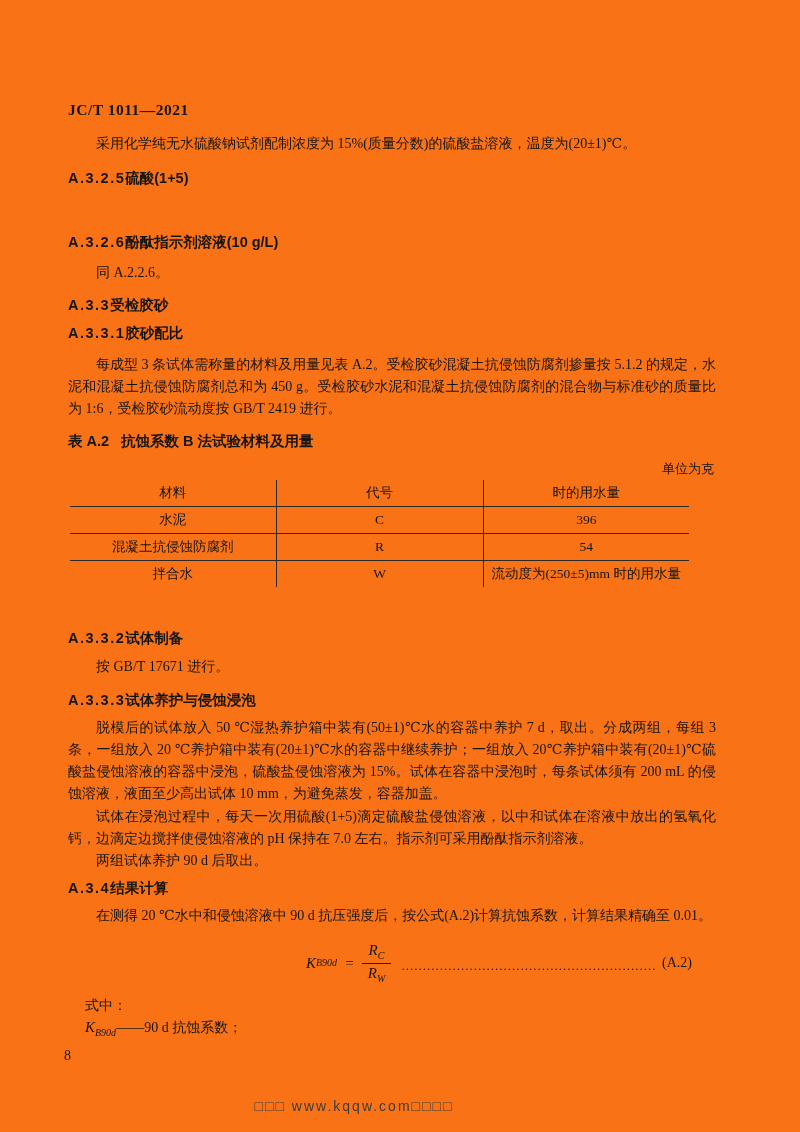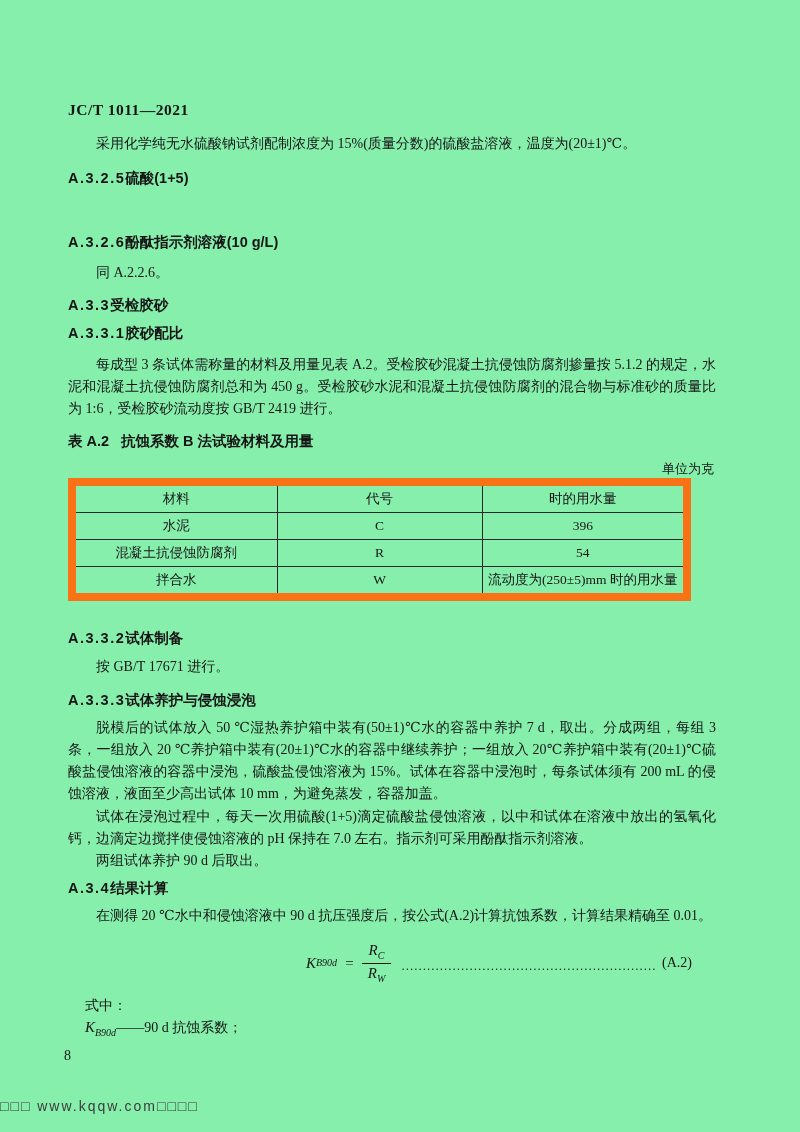--- a/index.html
+++ b/index.html
@@ -1,50 +1,50 @@
 <!DOCTYPE html>
 <html><head>
 <meta charset="utf-8">
 <style>
   html,body{margin:0;padding:0;background:#e8e8e8;}
   .page{
     position:relative;
     width:800px;height:1132px;
     margin:0 auto;
-    background:#86efac;
+    background:#f97316;
     font-family:"Liberation Serif","DejaVu Serif",serif;
     color:#151515;
     overflow:hidden;
   }
   .blk{position:absolute;left:68px;width:648px;font-size:14px;line-height:22px;}
   .doc-header{font-weight:bold;font-size:15.5px;font-family:"Liberation Serif","DejaVu Serif",serif;letter-spacing:.5px;}
   .heading{font-family:"Liberation Sans","DejaVu Sans",sans-serif;font-weight:bold;font-size:14.5px;}
   .heading .num{letter-spacing:1.5px;}
   .para{text-align:justify;}
   .indent{text-indent:2em;}
   .caption{font-family:"Liberation Sans","DejaVu Sans",sans-serif;font-weight:bold;font-size:14.5px;}
   .caption .cap-num{margin-right:12px;}
   .unit-note{text-align:right;font-size:13px;width:646px;}
-  table.mat{border-collapse:collapse;width:623px;table-layout:fixed;border:8px solid #f97316;}
+  table.mat{border-collapse:collapse;width:623px;table-layout:fixed;border:2px solid #f97316;}
   table.mat th,table.mat td{
     border:1px solid #2a2a2a;height:26px;text-align:center;vertical-align:middle;
     font-size:13.5px;font-weight:normal;padding:0 4px;white-space:nowrap;overflow:hidden;
   }
   .formula-row{display:flex;align-items:center;padding-left:238px;padding-right:24px;box-sizing:border-box;}
   .f-var{font-style:italic;font-size:15px;}
   .f-sub{font-style:italic;font-size:10px;vertical-align:-4px;}
   .f-eq{margin:0 8px;font-size:15px;}
   .frac{display:inline-block;text-align:center;vertical-align:middle;line-height:1.15;}
   .frac .fr-num{display:block;border-bottom:1.2px solid #151515;padding:0 7px 1px;}
   .frac .fr-den{display:block;padding-top:1px;}
   .f-dots{flex:1;overflow:hidden;white-space:nowrap;font-size:13px;letter-spacing:1px;margin:6px 6px 0 10px;color:#222;}
   .f-label{font-size:14px;}
   .where-line{padding-left:17px;}
   .pageno{font-size:14px;}
-  .footer{position:absolute;left:0;top:1098px;width:708px;text-align:left;
+  .footer{position:absolute;left:0;top:1098px;width:708px;text-align:center;
     font-family:"Liberation Sans","DejaVu Sans",sans-serif;
     font-size:14px;color:#3c3c3c;letter-spacing:2px;}
 </style>
 </head>
 <body>
 
 <div class="page">
 
   <div class="blk doc-header" style="top:99px">JC/T 1011—2021</div>
 

